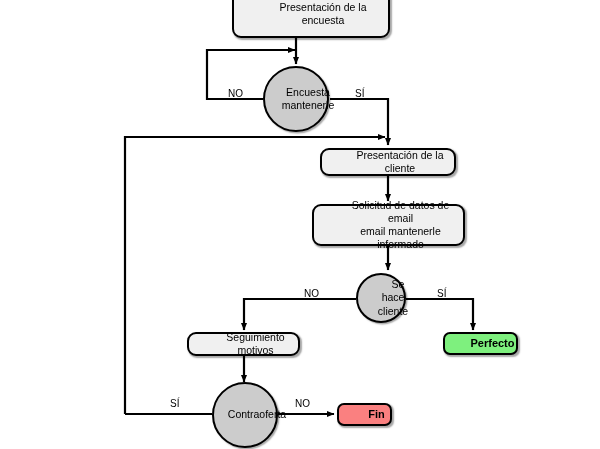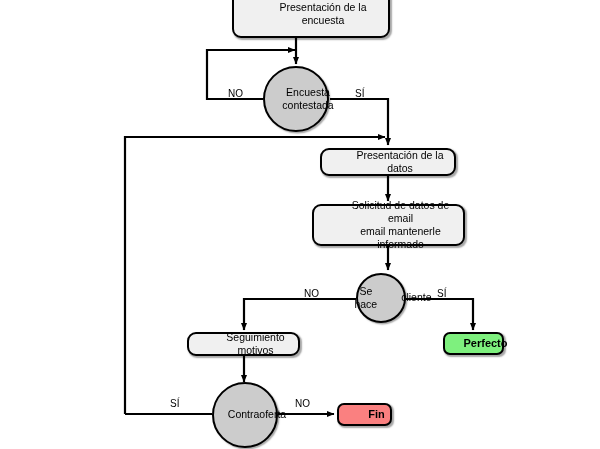--- a/index.html
+++ b/index.html
@@ -102,38 +102,38 @@
     <path d="M278,414 L334,414" stroke="#000000" stroke-width="2.2" fill="none" marker-end="url(#arrow)"></path>
   </svg>
 
   <div class="node proc" style="left:232px; top:-10px; width:158px; height:48px; flex-direction:column;">
     <span>Presentación de la</span>
     <span>encuesta</span>
   </div>
 
   <div class="node decision" style="left:263px; top:66px; width:66px; height:66px; flex-direction:column;">
     <span>Encuesta</span>
-    <span>contestada</span>
+    <span>mantenerle</span>
   </div>
 
   <div class="node proc" style="left:320px; top:148px; width:136px; height:28px;">
-    <span>Presentación de la datos</span>
+    <span>Presentación de la cliente</span>
   </div>
 
   <div class="node proc" style="left:312px; top:204px; width:153px; height:42px; flex-direction:column;">
     <span>Solicitud de datos de email</span>
     <span>email mantenerle informado</span>
   </div>
 
-  <div class="node decision" style="left:356px; top:273px; width:50px; height:50px; flex-direction:row;">
+  <div class="node decision" style="left:356px; top:273px; width:50px; height:50px; flex-direction:column;text-align:right;">
     <span>Se hace</span>
     <span>cliente</span>
   </div>
 
-  <div class="node terminator term-ok" style="left:443px; top:332px; width:61px; height:23px;">
+  <div class="node terminator term-ok" style="left:443px; top:332px; width:75px; height:23px;">
     <span>Perfecto</span>
   </div>
 
   <div class="node proc" style="left:187px; top:332px; width:113px; height:24px;justify-content:center;">
     <span>Seguimiento motivos</span>
   </div>
 
   <div class="node decision" style="left:212px; top:382px; width:66px; height:66px;">
     <span>Contraoferta</span>
   </div>

